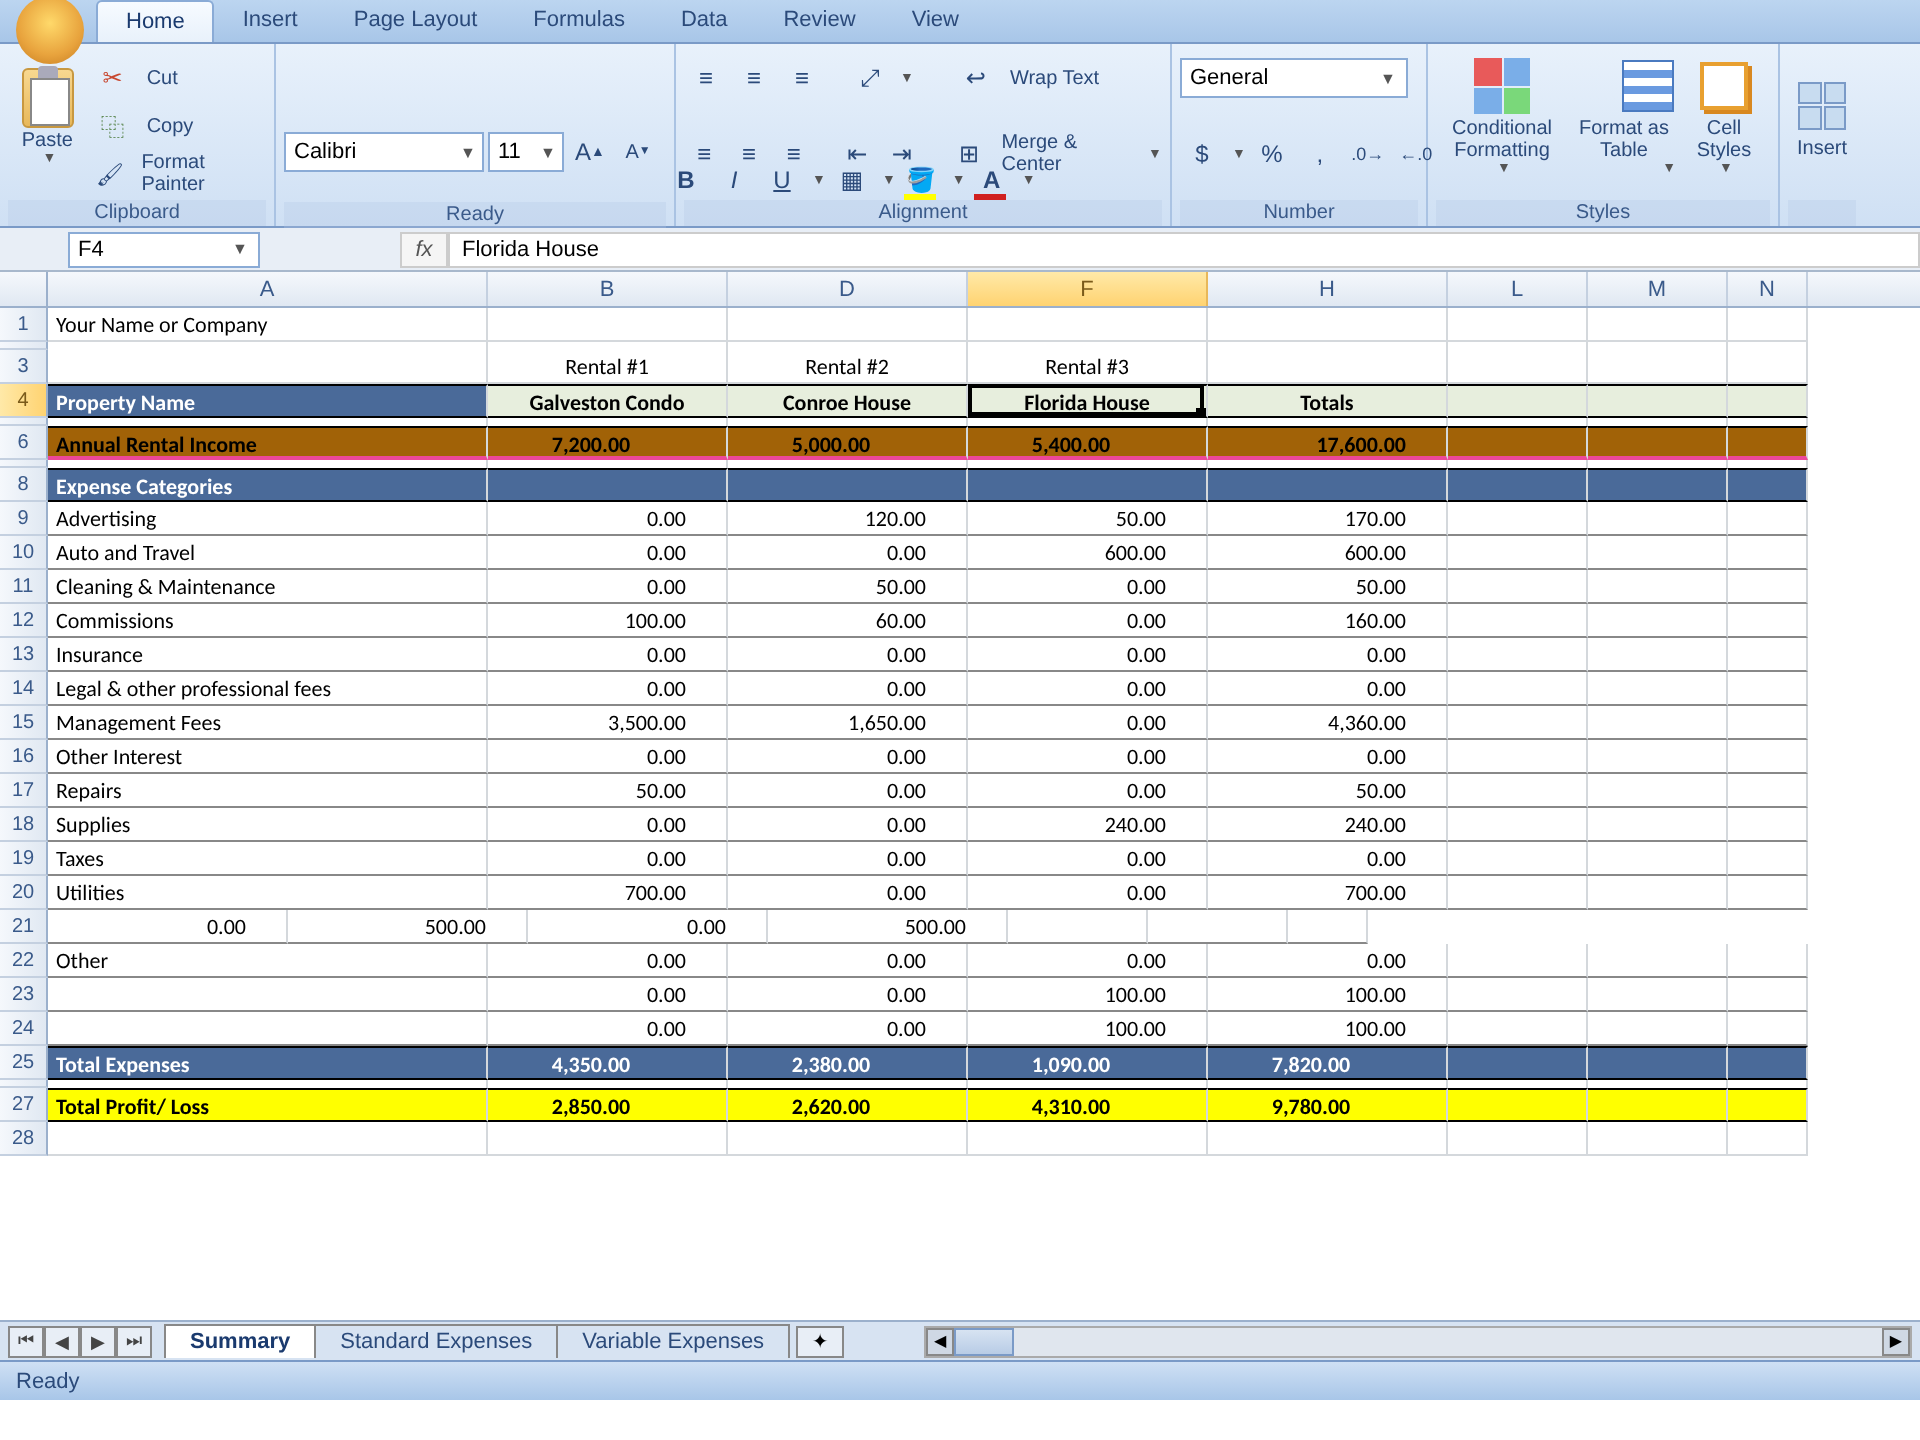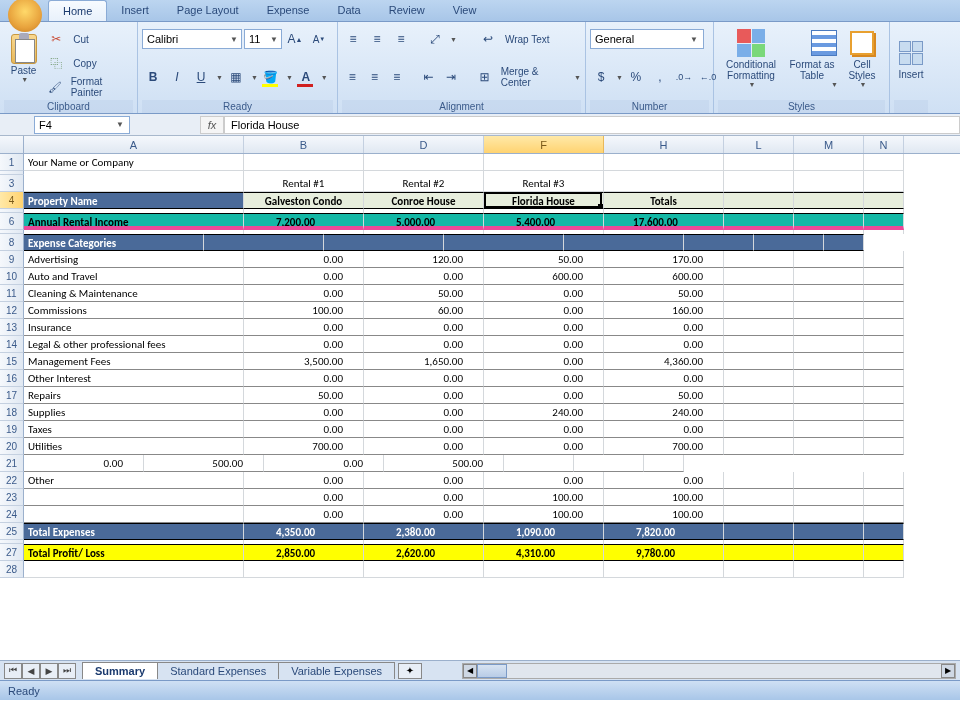--- a/index.html
+++ b/index.html
@@ -54,21 +54,21 @@
 .grid-row.tiny { height: 4px; }
 .cell { border-right: 1px solid #d4d8dc; border-bottom: 1px solid #d4d8dc; padding: 0 4px; font-size: 11px; font-family: Calibri, sans-serif; line-height: 17px; overflow: hidden; white-space: nowrap; background: #fff; }
 .cell.num { text-align: right; padding-right: 20px; }
 .cell.hdr-label { text-align: center; font-weight: normal; }
 
 .row-prop { }
 .row-prop .cell { background: #e7eedd; font-weight: bold; border-top: 1px solid #000; border-bottom: 1px solid #000; }
 .row-prop .cell.first { background: #4a6a99; color: #fff; text-align: left; }
 .row-prop .cell.center { text-align: center; }
 
-.row-income .cell { background: #14b8a6; font-weight: bold; border-top: 1px solid #000; border-bottom: 4px solid #ec4899; }
+.row-income .cell { background: #a16207; font-weight: bold; border-top: 1px solid #000; border-bottom: 2px solid #ec4899; }
 .row-income .cell.num { text-align: center; }
 
 .row-cat .cell { background: #4a6a99; color: #fff; font-weight: bold; border-top: 1px solid #000; border-bottom: 1px solid #000; }
 
 .row-data .cell { border-bottom: 1px solid #888; }
 .row-data .cell.first { border-left: none; }
 
 .row-totexp .cell { background: #4a6a99; color: #fff; font-weight: bold; border-top: 1px solid #000; border-bottom: 1px solid #000; }
 .row-totexp .cell.num { text-align: center; }
 
@@ -119,21 +119,21 @@
 </style>
 </head>
 <body>
 
 <div class="ribbon-tabs" style="position:relative;">
   <div class="office-btn" style="position:absolute;left:4px;top:-2px;width:34px;height:34px;"></div>
   <div id="tabs-holder" style="display:flex;">
       <div class="ribbon-tab active">Home</div>
       <div class="ribbon-tab">Insert</div>
       <div class="ribbon-tab">Page Layout</div>
-      <div class="ribbon-tab">Expense</div>
+      <div class="ribbon-tab">Formulas</div>
       <div class="ribbon-tab">Data</div>
       <div class="ribbon-tab">Review</div>
       <div class="ribbon-tab">View</div>
     </div>
 </div>
 
 <div class="ribbon">
 
   <div class="ribbon-group" style="width:138px;">
     <div class="ribbon-group-body">
@@ -156,21 +156,21 @@
         <div class="small-row">
             <span class="small-btn brush-ic"></span>
             <span class="small-label">Format Painter</span>
           </div>
       </div>
     </div>
     <div class="ribbon-group-label">Clipboard</div>
   </div>
 
   <div class="ribbon-group" style="width:200px;">
-    <div class="ribbon-group-body" style="flex-direction:column;gap:2px;padding-top:4px;">
+    <div class="ribbon-group-body" style="flex-direction:row;gap:2px;padding-top:4px;margin-top:37px;">
       <div class="small-row">
         <div class="combo">
             <input style="width: 84px;" readonly="" value="Calibri">
             <span class="dd">▼</span>
           </div>
         <div class="combo">
             <input style="width: 22px;" readonly="" value="11">
             <span class="dd">▼</span>
           </div>
         <span class="small-btn" style="font-size:12px;">A<sup style="font-size:7px;">▲</sup></span>
@@ -392,37 +392,37 @@
           <div class="cell" style="width: 120px; border-bottom: none;"></div>
           <div class="cell" style="width: 70px; border-bottom: none;"></div>
           <div class="cell" style="width: 70px; border-bottom: none;"></div>
           <div class="cell" style="width: 40px; border-bottom: none;"></div>
         </div>
         <div class="grid-row row-income">
           <div class="cell" style="width: 220px;">Annual Rental Income</div>
           <div class="cell num" style="width: 120px;">7,200.00</div>
           <div class="cell num" style="width: 120px;">5,000.00</div>
           <div class="cell num" style="width: 120px;">5,400.00</div>
-          <div class="cell num" style="width: 120px;">17,600.00</div>
+          <div class="cell num" style="width: 120px; text-align: right;">17,600.00</div>
           <div class="cell" style="width: 70px;"></div>
           <div class="cell" style="width: 70px;"></div>
           <div class="cell" style="width: 40px;"></div>
         </div>
         <div class="grid-row tiny">
           <div class="cell" style="width: 220px; border-bottom: none;"></div>
           <div class="cell" style="width: 120px; border-bottom: none;"></div>
           <div class="cell" style="width: 120px; border-bottom: none;"></div>
           <div class="cell" style="width: 120px; border-bottom: none;"></div>
           <div class="cell" style="width: 120px; border-bottom: none;"></div>
           <div class="cell" style="width: 70px; border-bottom: none;"></div>
           <div class="cell" style="width: 70px; border-bottom: none;"></div>
           <div class="cell" style="width: 40px; border-bottom: none;"></div>
         </div>
         <div class="grid-row row-cat">
-          <div class="cell" style="width: 180px;">Expense Categories</div>
+          <div class="cell" style="width: 220px;">Expense Categories</div>
           <div class="cell" style="width: 120px;"></div>
           <div class="cell" style="width: 120px;"></div>
           <div class="cell" style="width: 120px;"></div>
           <div class="cell" style="width: 120px;"></div>
           <div class="cell" style="width: 70px;"></div>
           <div class="cell" style="width: 70px;"></div>
           <div class="cell" style="width: 40px;"></div>
         </div>
         <div class="grid-row row-data">
           <div class="cell first" style="width: 220px;">Advertising</div>

